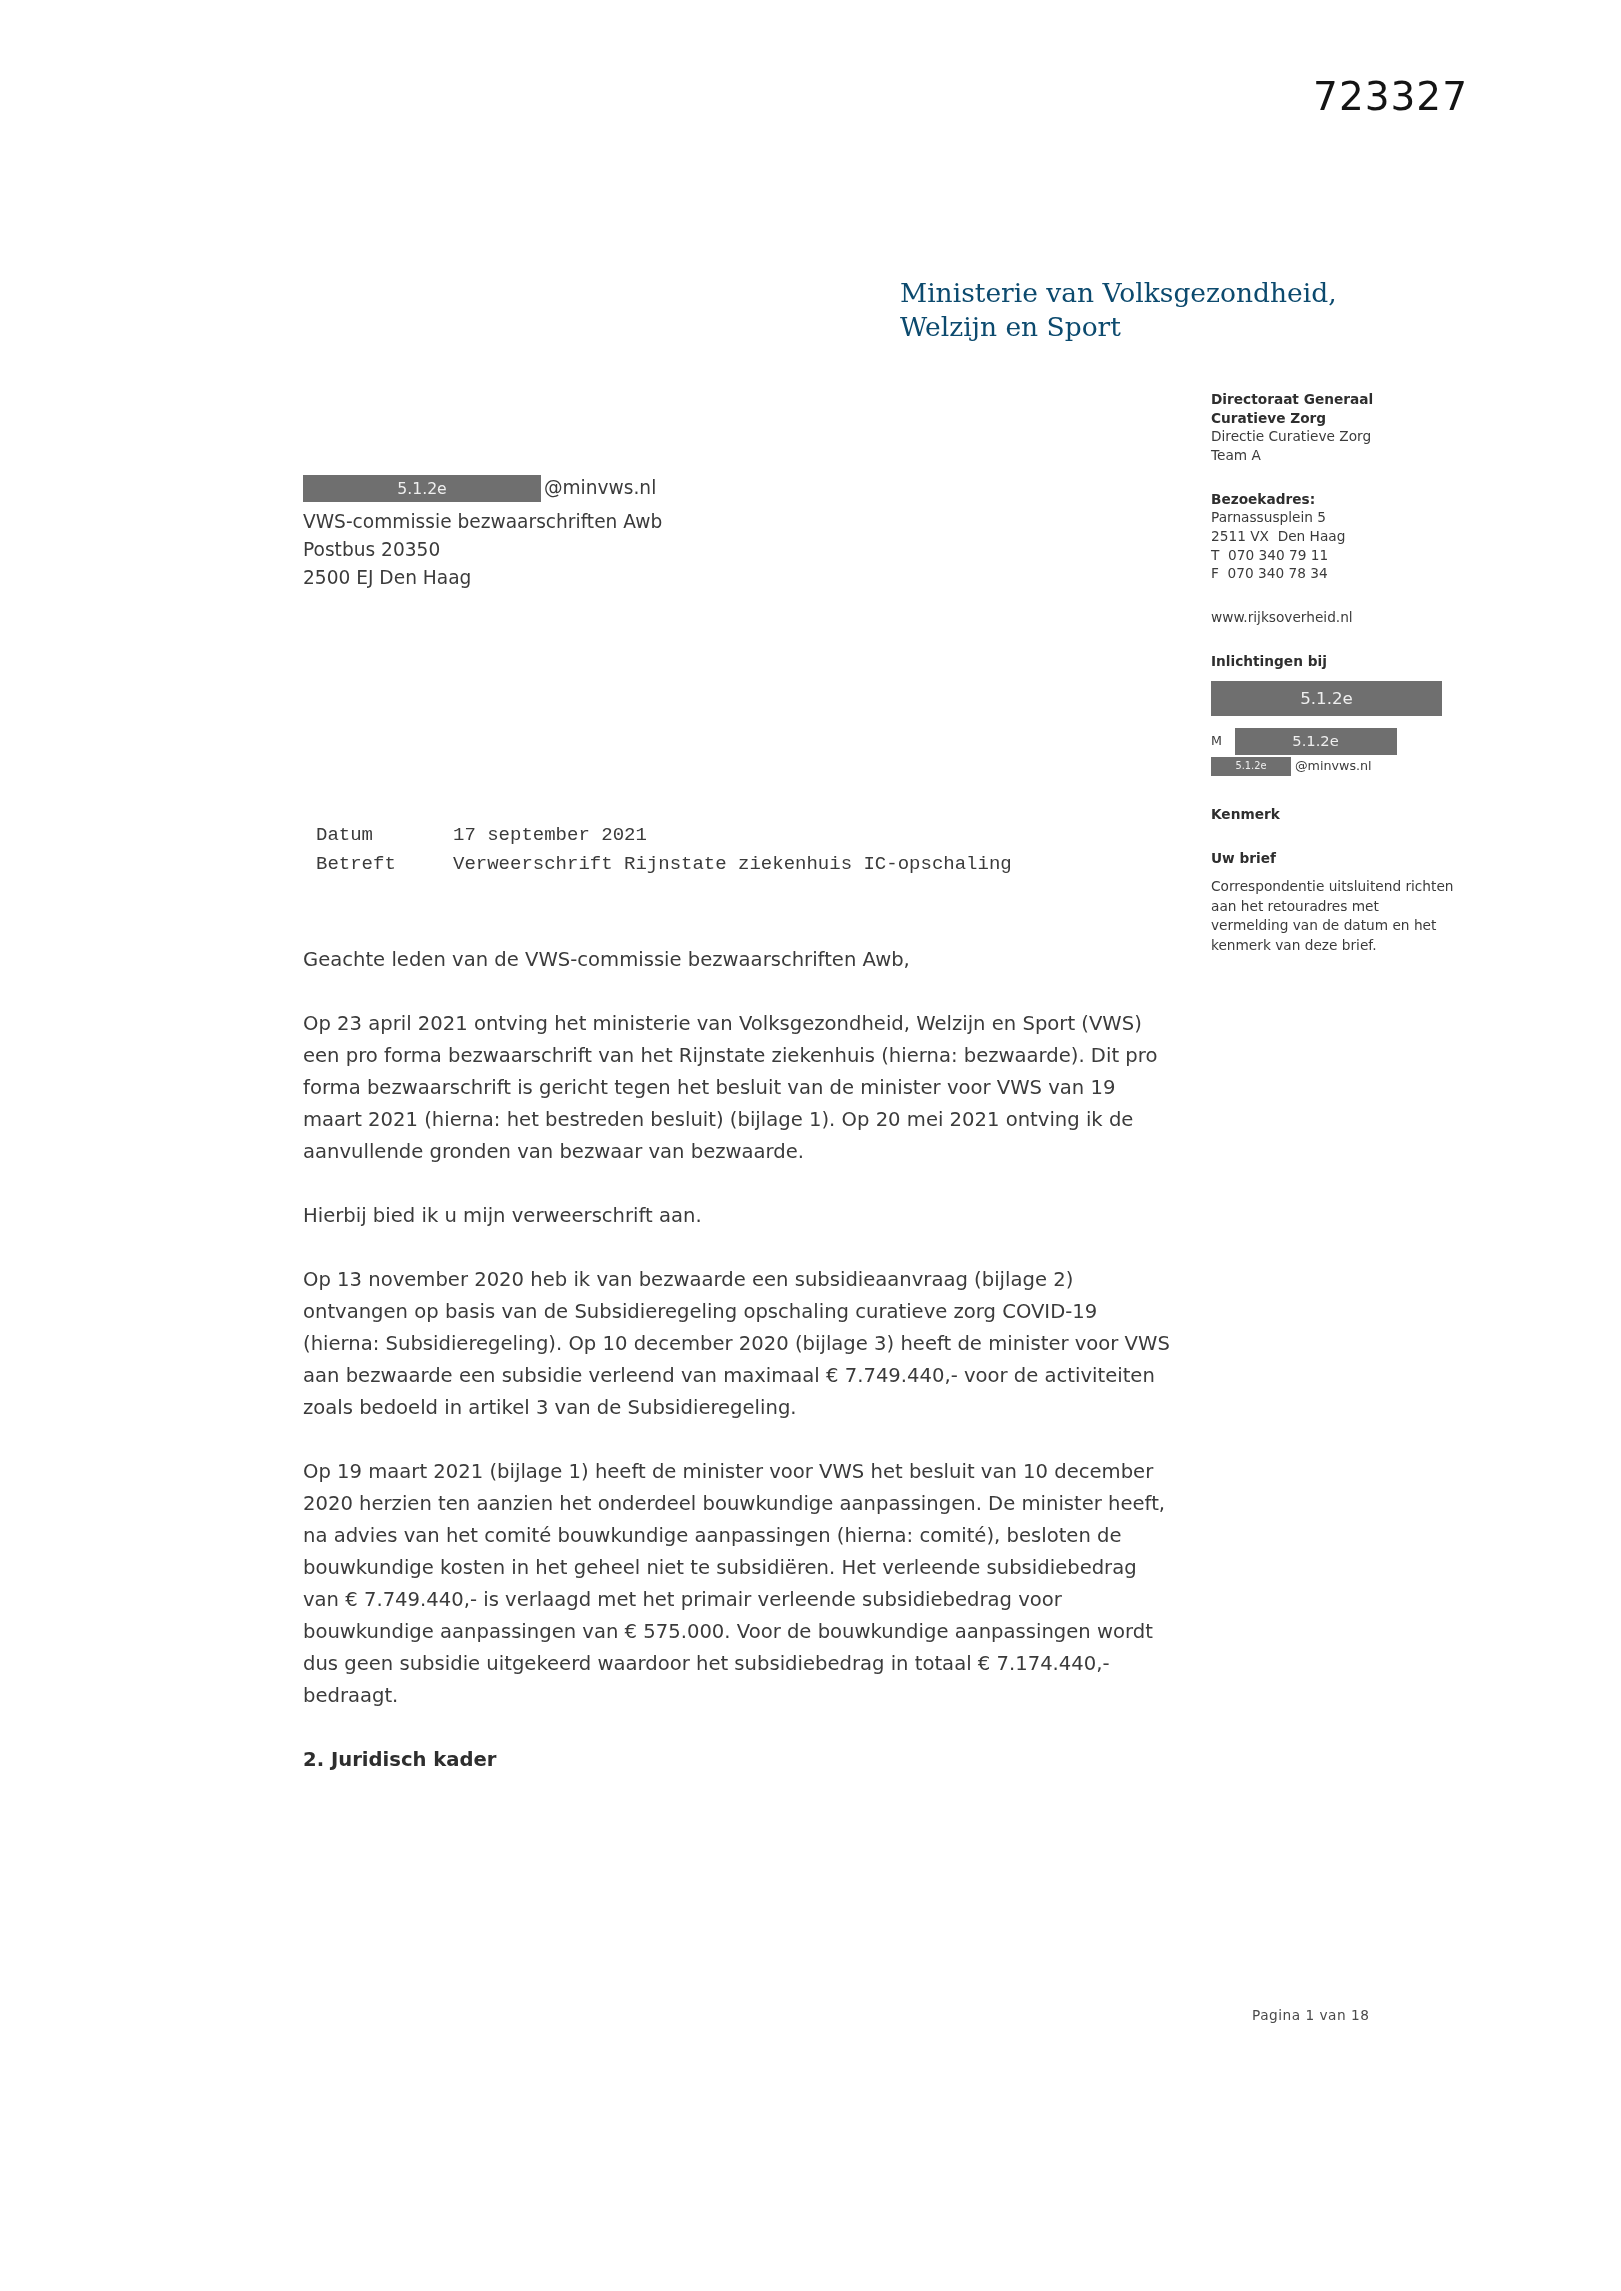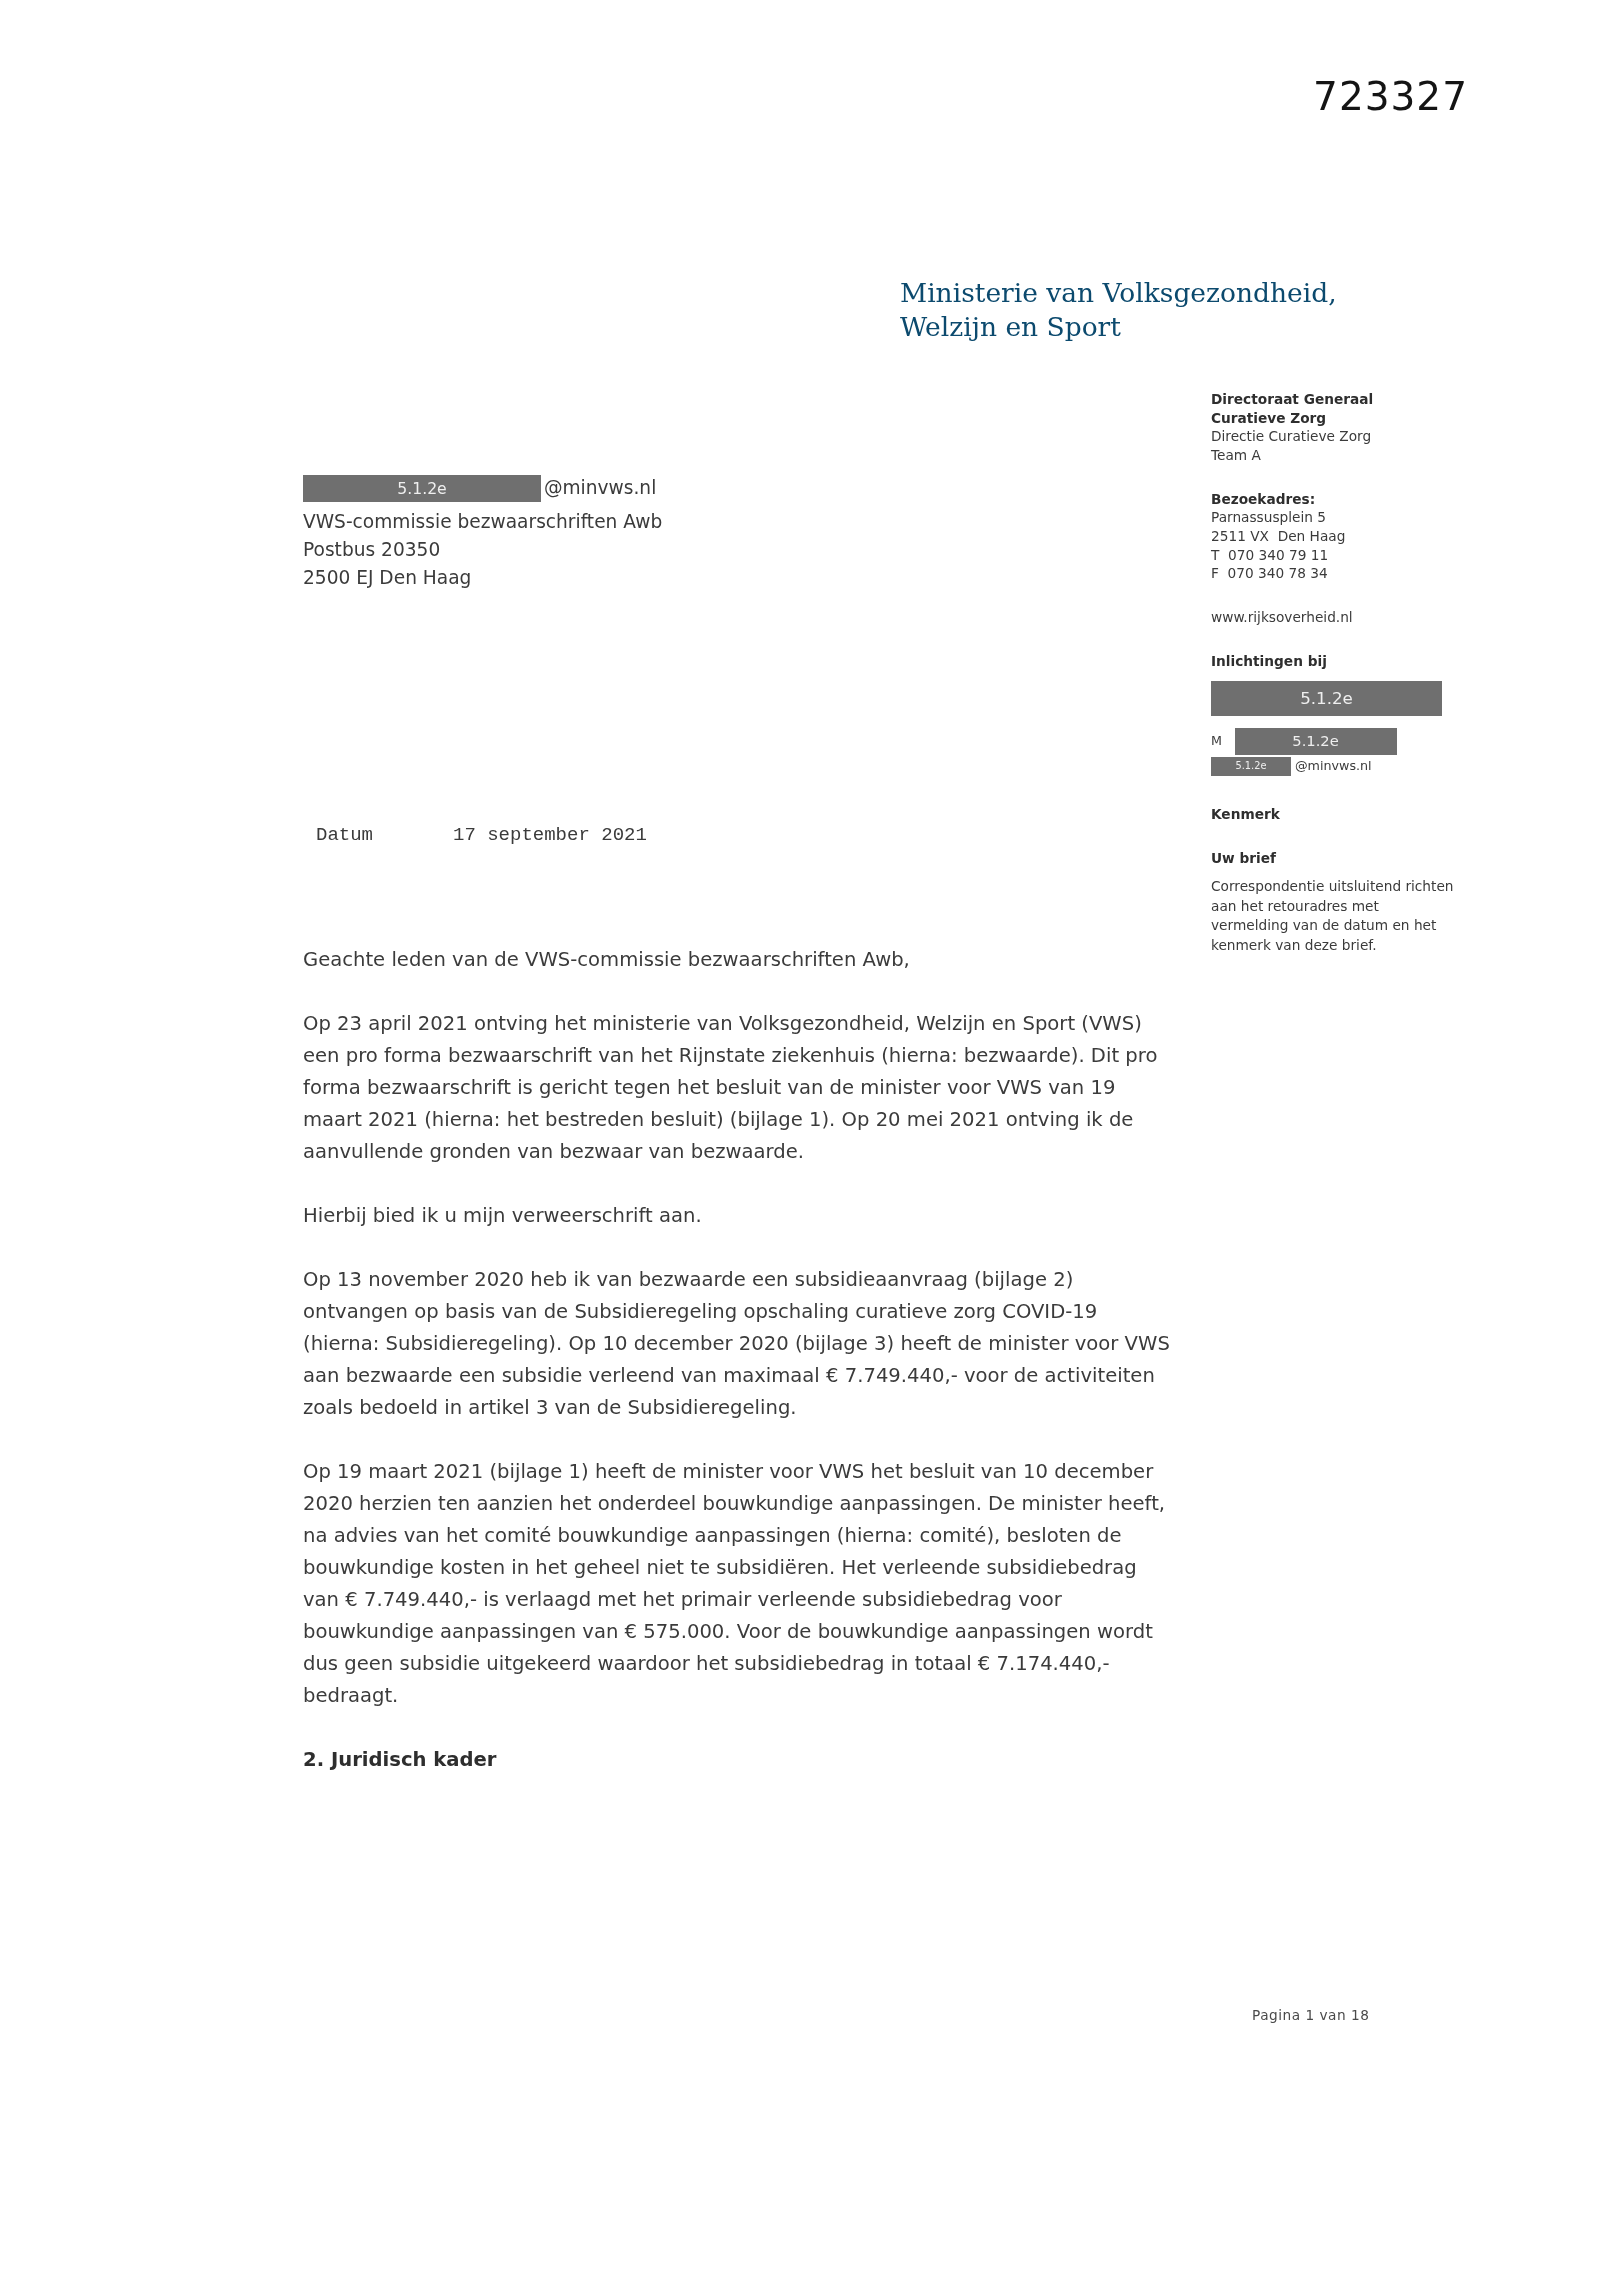--- a/index.html
+++ b/index.html
@@ -163,20 +163,24 @@
     <div class="sb-bold">Uw brief</div>
     <div class="sb-space-sm"></div>
     <div class="sb-note">Correspondentie uitsluitend richten aan het retouradres met vermelding van de datum en het kenmerk van deze brief.</div>
   </div>
 
   <div class="meta">
     <div class="meta-row">
       <div class="meta-label">Datum</div>
       <div>17 september 2021</div>
     </div>
+    <div class="meta-row">
+      <div class="meta-label">Betreft</div>
+      <div>Verweerschrift Rijnstate ziekenhuis IC-opschaling</div>
+    </div>
   </div>
 
   <div class="body-text">
     <p class="salutation">Geachte leden van de VWS-commissie bezwaarschriften Awb,</p>
     <p>Op 23 april 2021 ontving het ministerie van Volksgezondheid, Welzijn en Sport (VWS) een pro forma bezwaarschrift van het Rijnstate ziekenhuis (hierna: bezwaarde). Dit pro forma bezwaarschrift is gericht tegen het besluit van de minister voor VWS van 19 maart 2021 (hierna: het bestreden besluit) (bijlage 1). Op 20 mei 2021 ontving ik de aanvullende gronden van bezwaar van bezwaarde.</p>
     <p>Hierbij bied ik u mijn verweerschrift aan.</p>
     <p>Op 13 november 2020 heb ik van bezwaarde een subsidieaanvraag (bijlage 2) ontvangen op basis van de Subsidieregeling opschaling curatieve zorg COVID-19 (hierna: Subsidieregeling). Op 10 december 2020 (bijlage 3) heeft de minister voor VWS aan bezwaarde een subsidie verleend van maximaal € 7.749.440,- voor de activiteiten zoals bedoeld in artikel 3 van de Subsidieregeling.</p>
     <p>Op 19 maart 2021 (bijlage 1) heeft de minister voor VWS het besluit van 10 december 2020 herzien ten aanzien het onderdeel bouwkundige aanpassingen. De minister heeft, na advies van het comité bouwkundige aanpassingen (hierna: comité), besloten de bouwkundige kosten in het geheel niet te subsidiëren. Het verleende subsidiebedrag van € 7.749.440,- is verlaagd met het primair verleende subsidiebedrag voor bouwkundige aanpassingen van € 575.000. Voor de bouwkundige aanpassingen wordt dus geen subsidie uitgekeerd waardoor het subsidiebedrag in totaal € 7.174.440,- bedraagt.</p>
     <p class="heading">2. Juridisch kader</p>
   </div>

